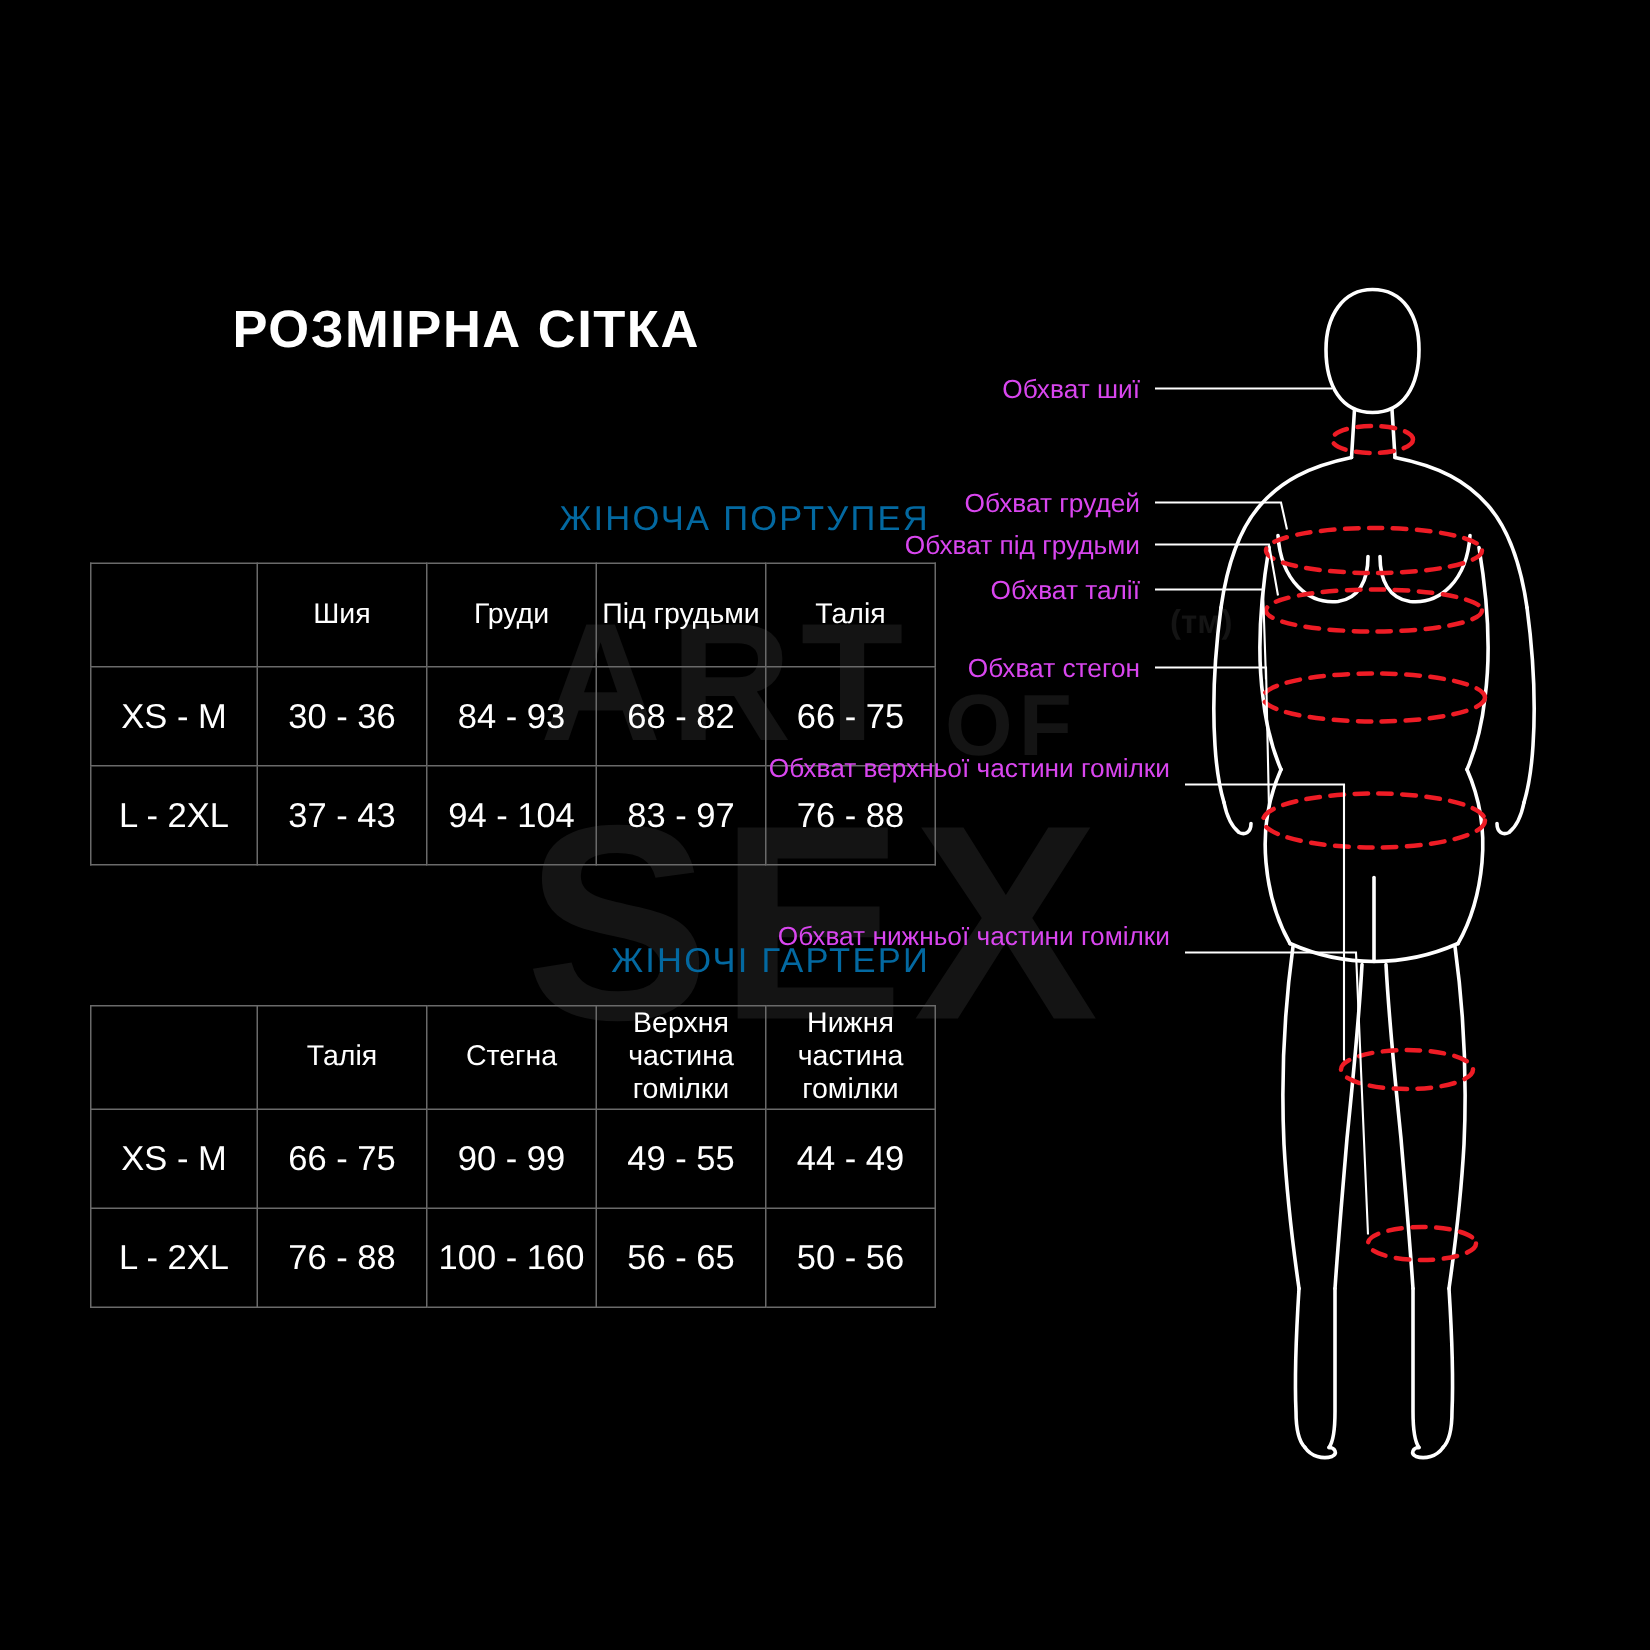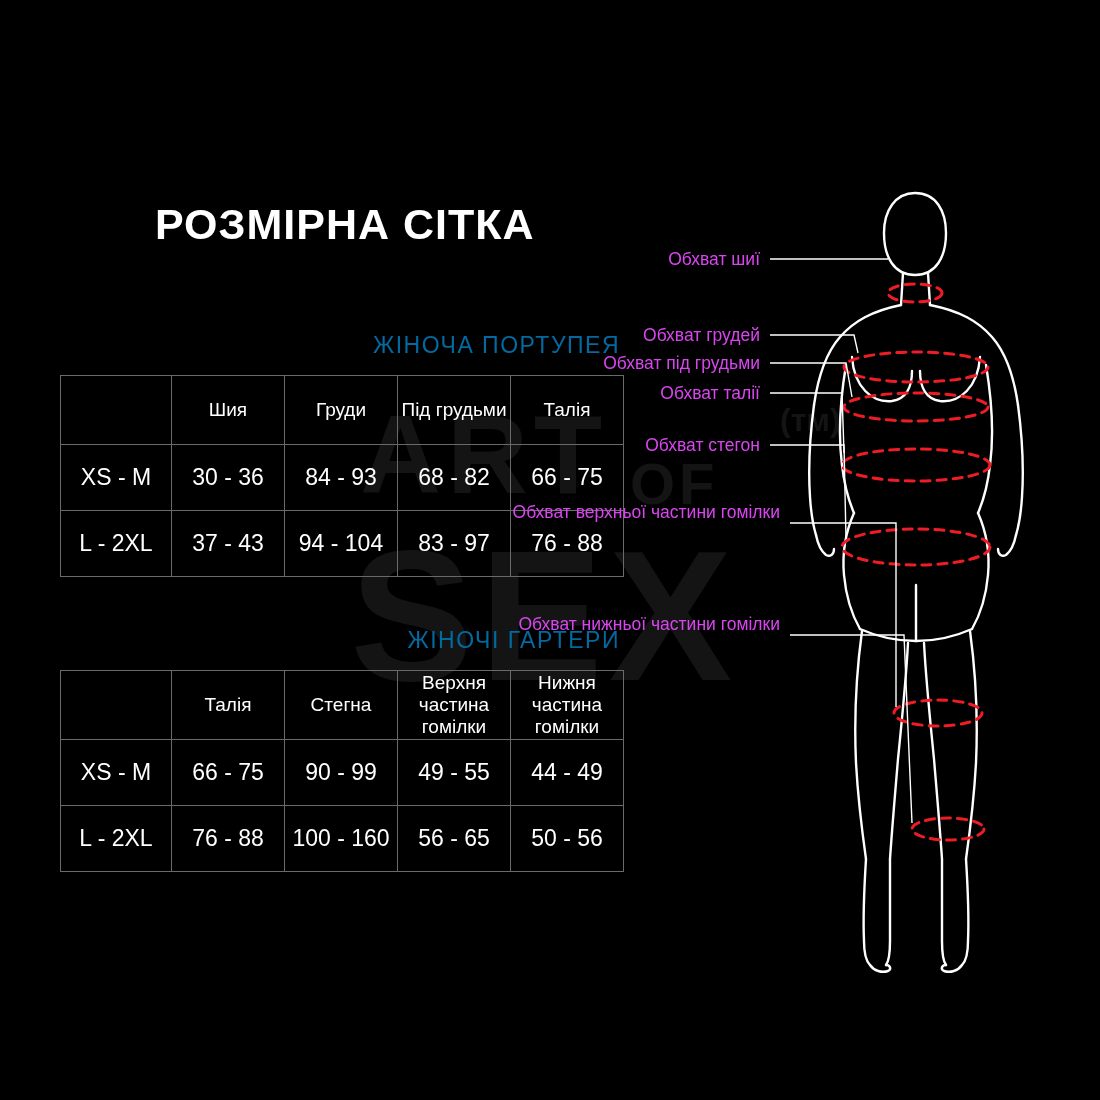--- a/index.html
+++ b/index.html
@@ -48,30 +48,30 @@
     letter-spacing: 4px;
   }
   .wm-sex {
     left: 20px;
     top: 120px;
     font-size: 185px;
   }
   .wm-tm {
     left: 450px;
     top: 12px;
-    font-size: 32px;
+    font-size: 22px;
     letter-spacing: 0;
   }
 
   
   .page-title {
     position: absolute;
     left: 155px;
     top: 200px;
-    font-size: 43px;
+    font-size: 35px;
     font-weight: bold;
     letter-spacing: 1px;
     color: #ffffff;
   }
 
   
   .section-caption {
     position: absolute;
     font-size: 23px;
     letter-spacing: 1.5px;

